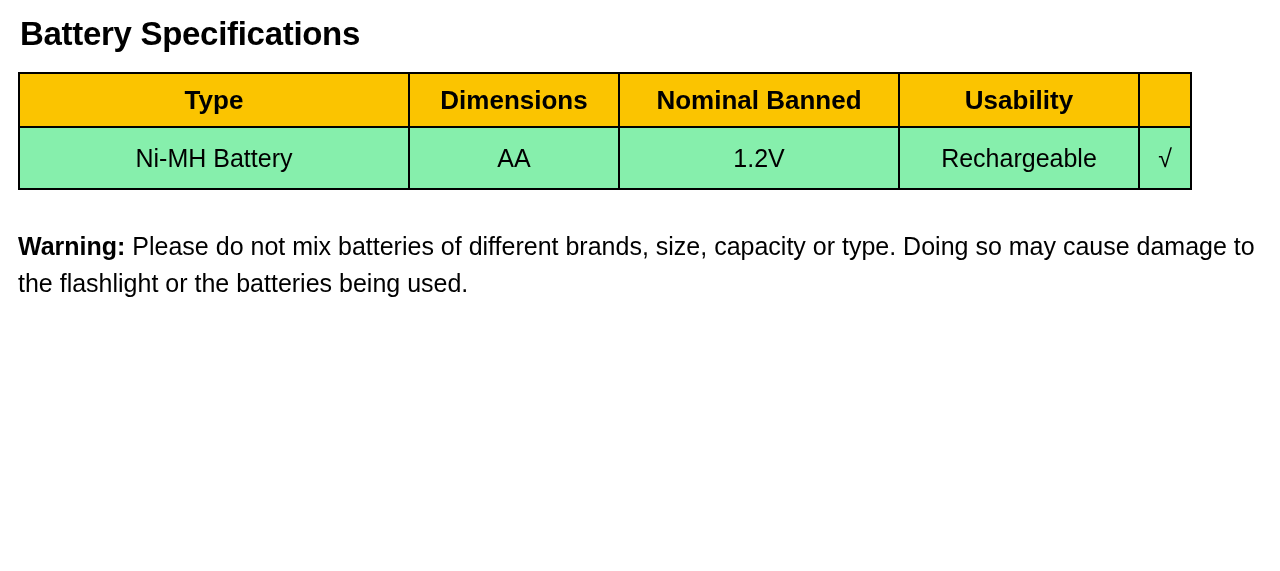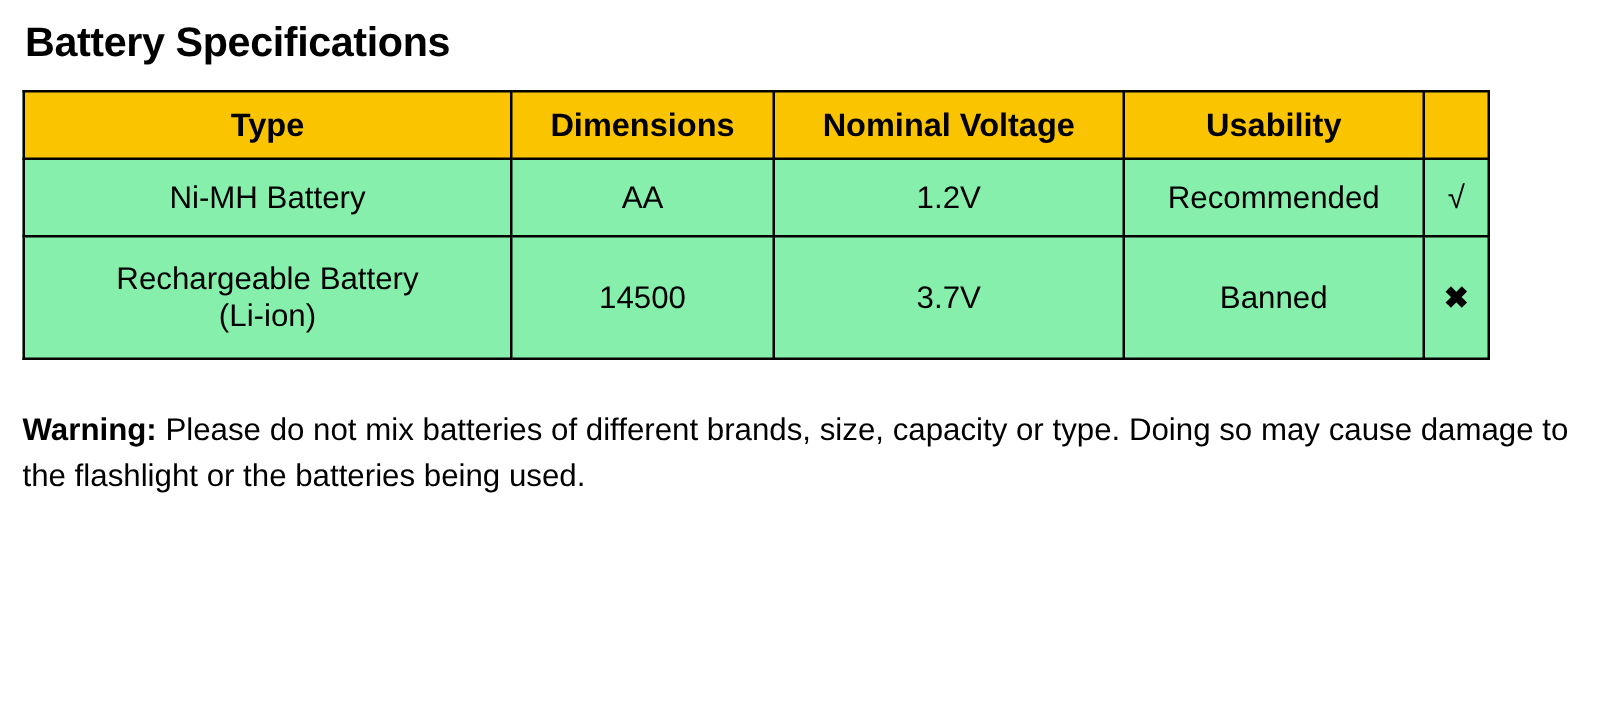--- a/index.html
+++ b/index.html
@@ -95,41 +95,31 @@
       <col class="col-type">
       <col class="col-dim">
       <col class="col-volt">
       <col class="col-use">
       <col class="col-mark">
     </colgroup>
     <thead>
       <tr>
         <th>Type</th>
         <th>Dimensions</th>
-        <th>Nominal Voltage</th>
+        <th>Nominal Banned</th>
         <th>Usability</th>
         <th></th>
       </tr>
     </thead>
     <tbody>
       <tr class="row-std">
         <td class="type-cell">Ni-MH Battery</td>
         <td>AA</td>
         <td>1.2V</td>
-        <td>Recommended</td>
+        <td>Rechargeable</td>
         <td class="mark">√</td>
-      </tr>
-      <tr class="row-tall">
-        <td class="type-cell">
-          <span>Rechargeable Battery</span>
-          <span class="sub">(Li-ion)</span>
-        </td>
-        <td>14500</td>
-        <td>3.7V</td>
-        <td>Banned</td>
-        <td class="mark cross">✖</td>
       </tr>
     </tbody>
   </table>
 
   <p class="warning"><span class="lead">Warning:</span><span> Please do not mix batteries of different brands, size, capacity or type. Doing so may cause damage to the flashlight or the batteries being used.</span></p>
 
 </div>
 
 </body></html>

